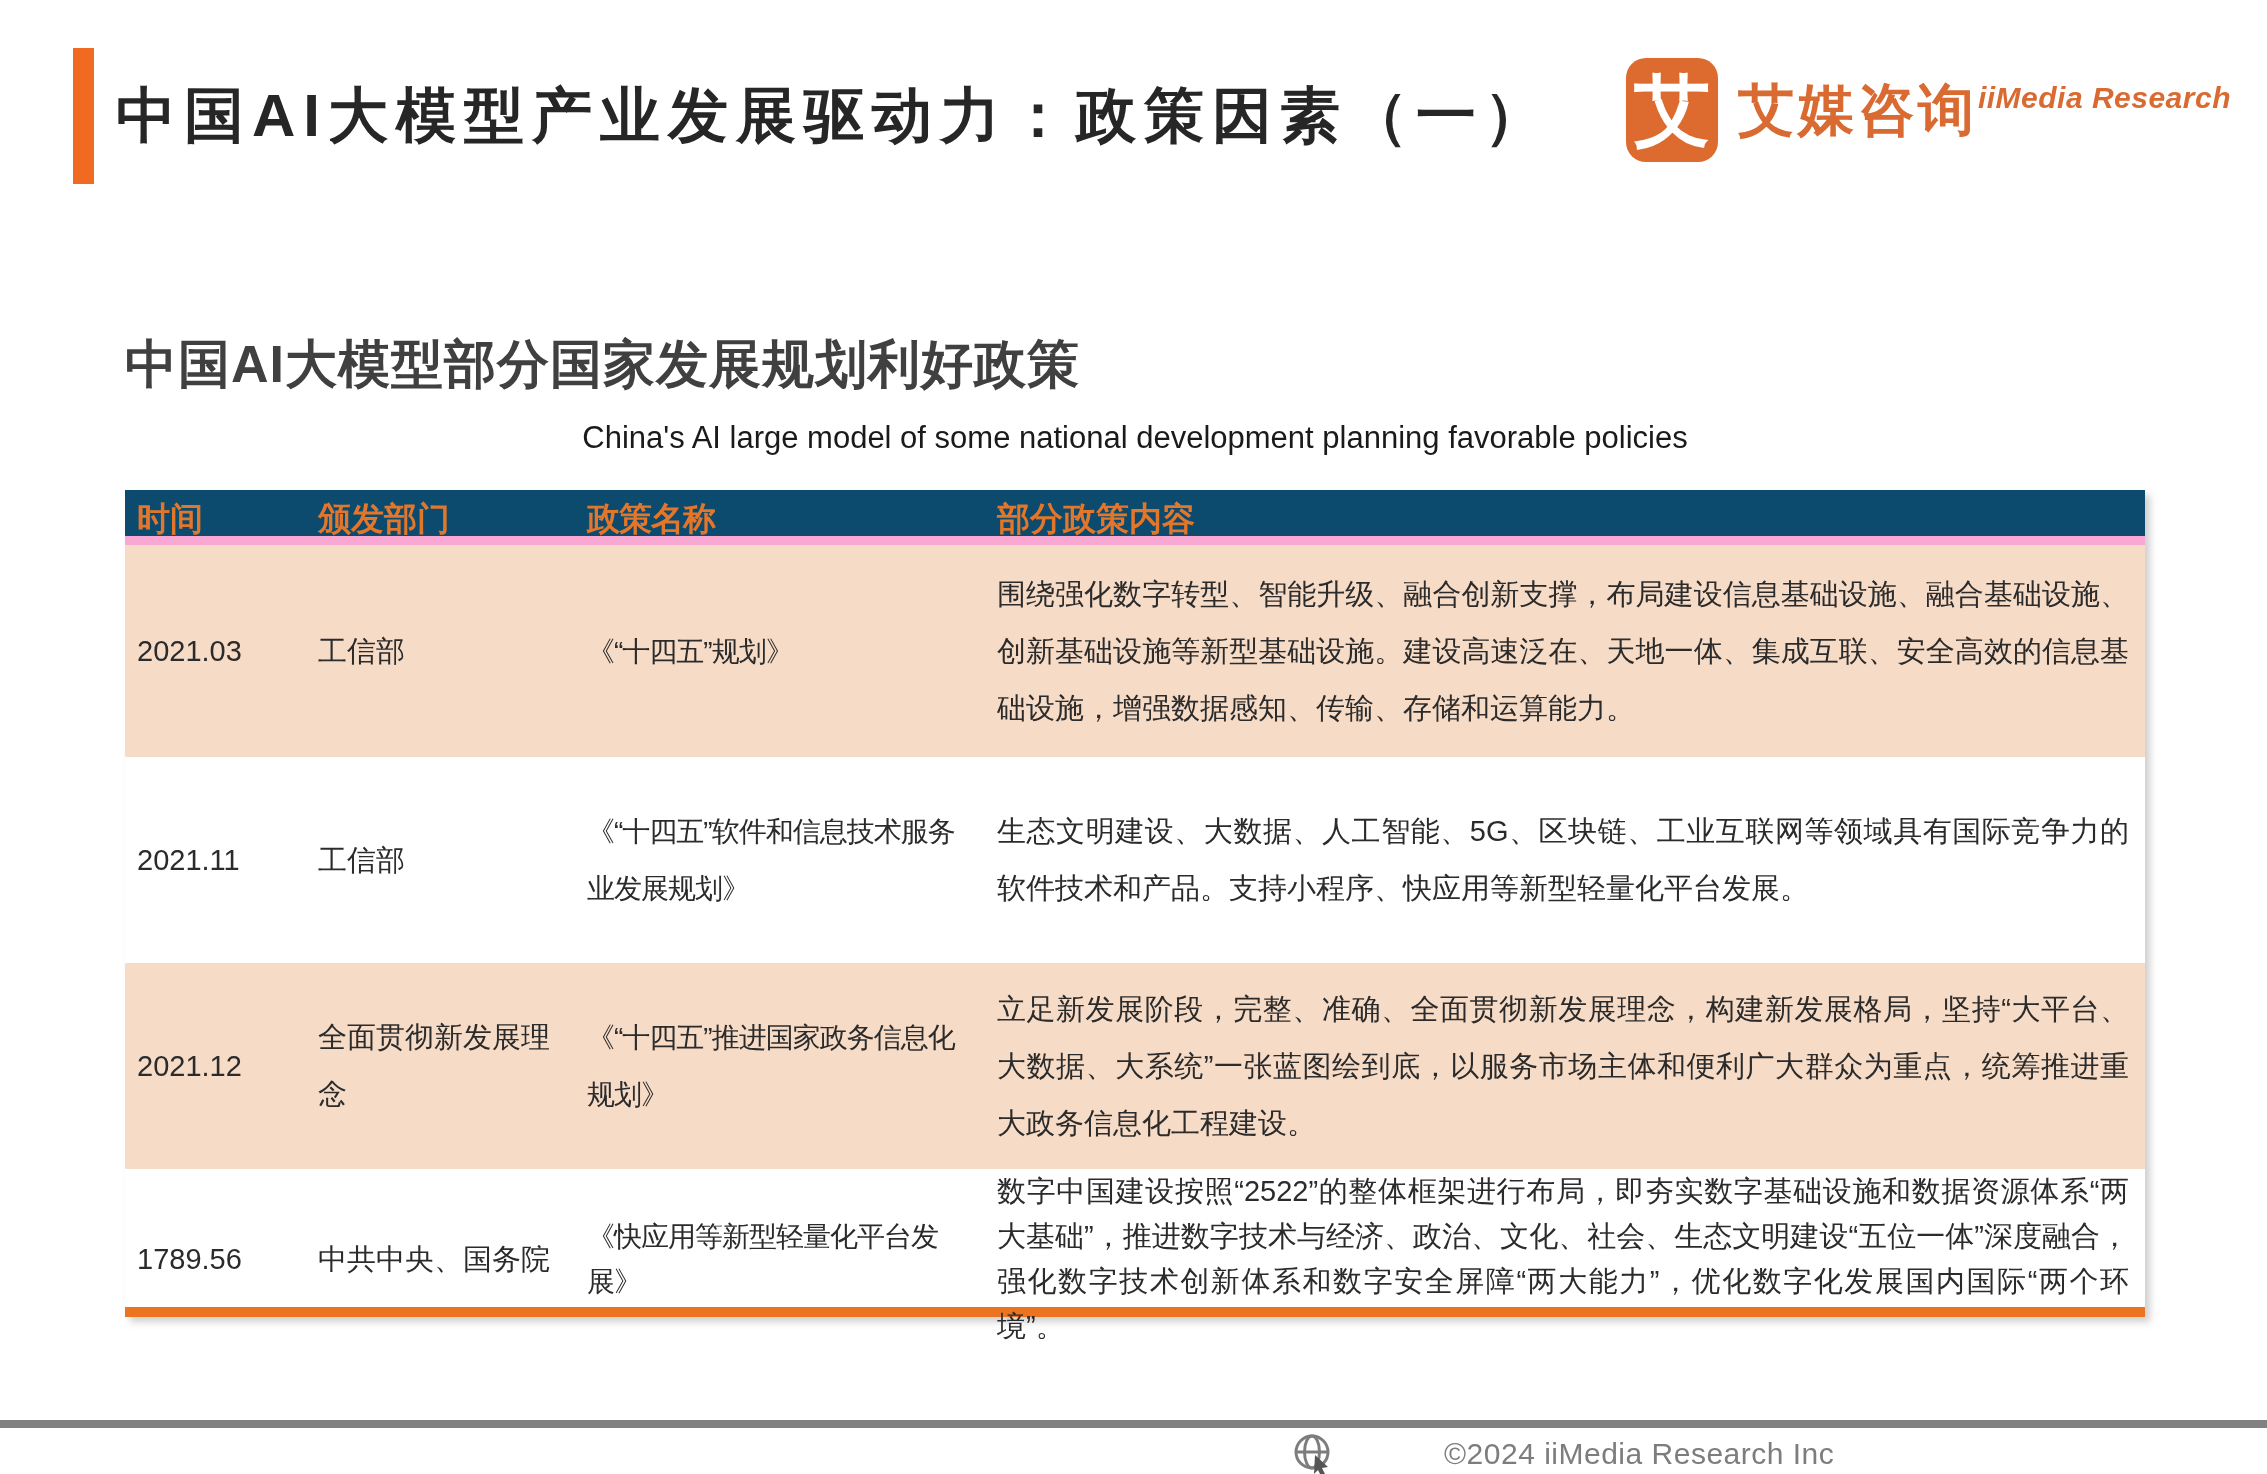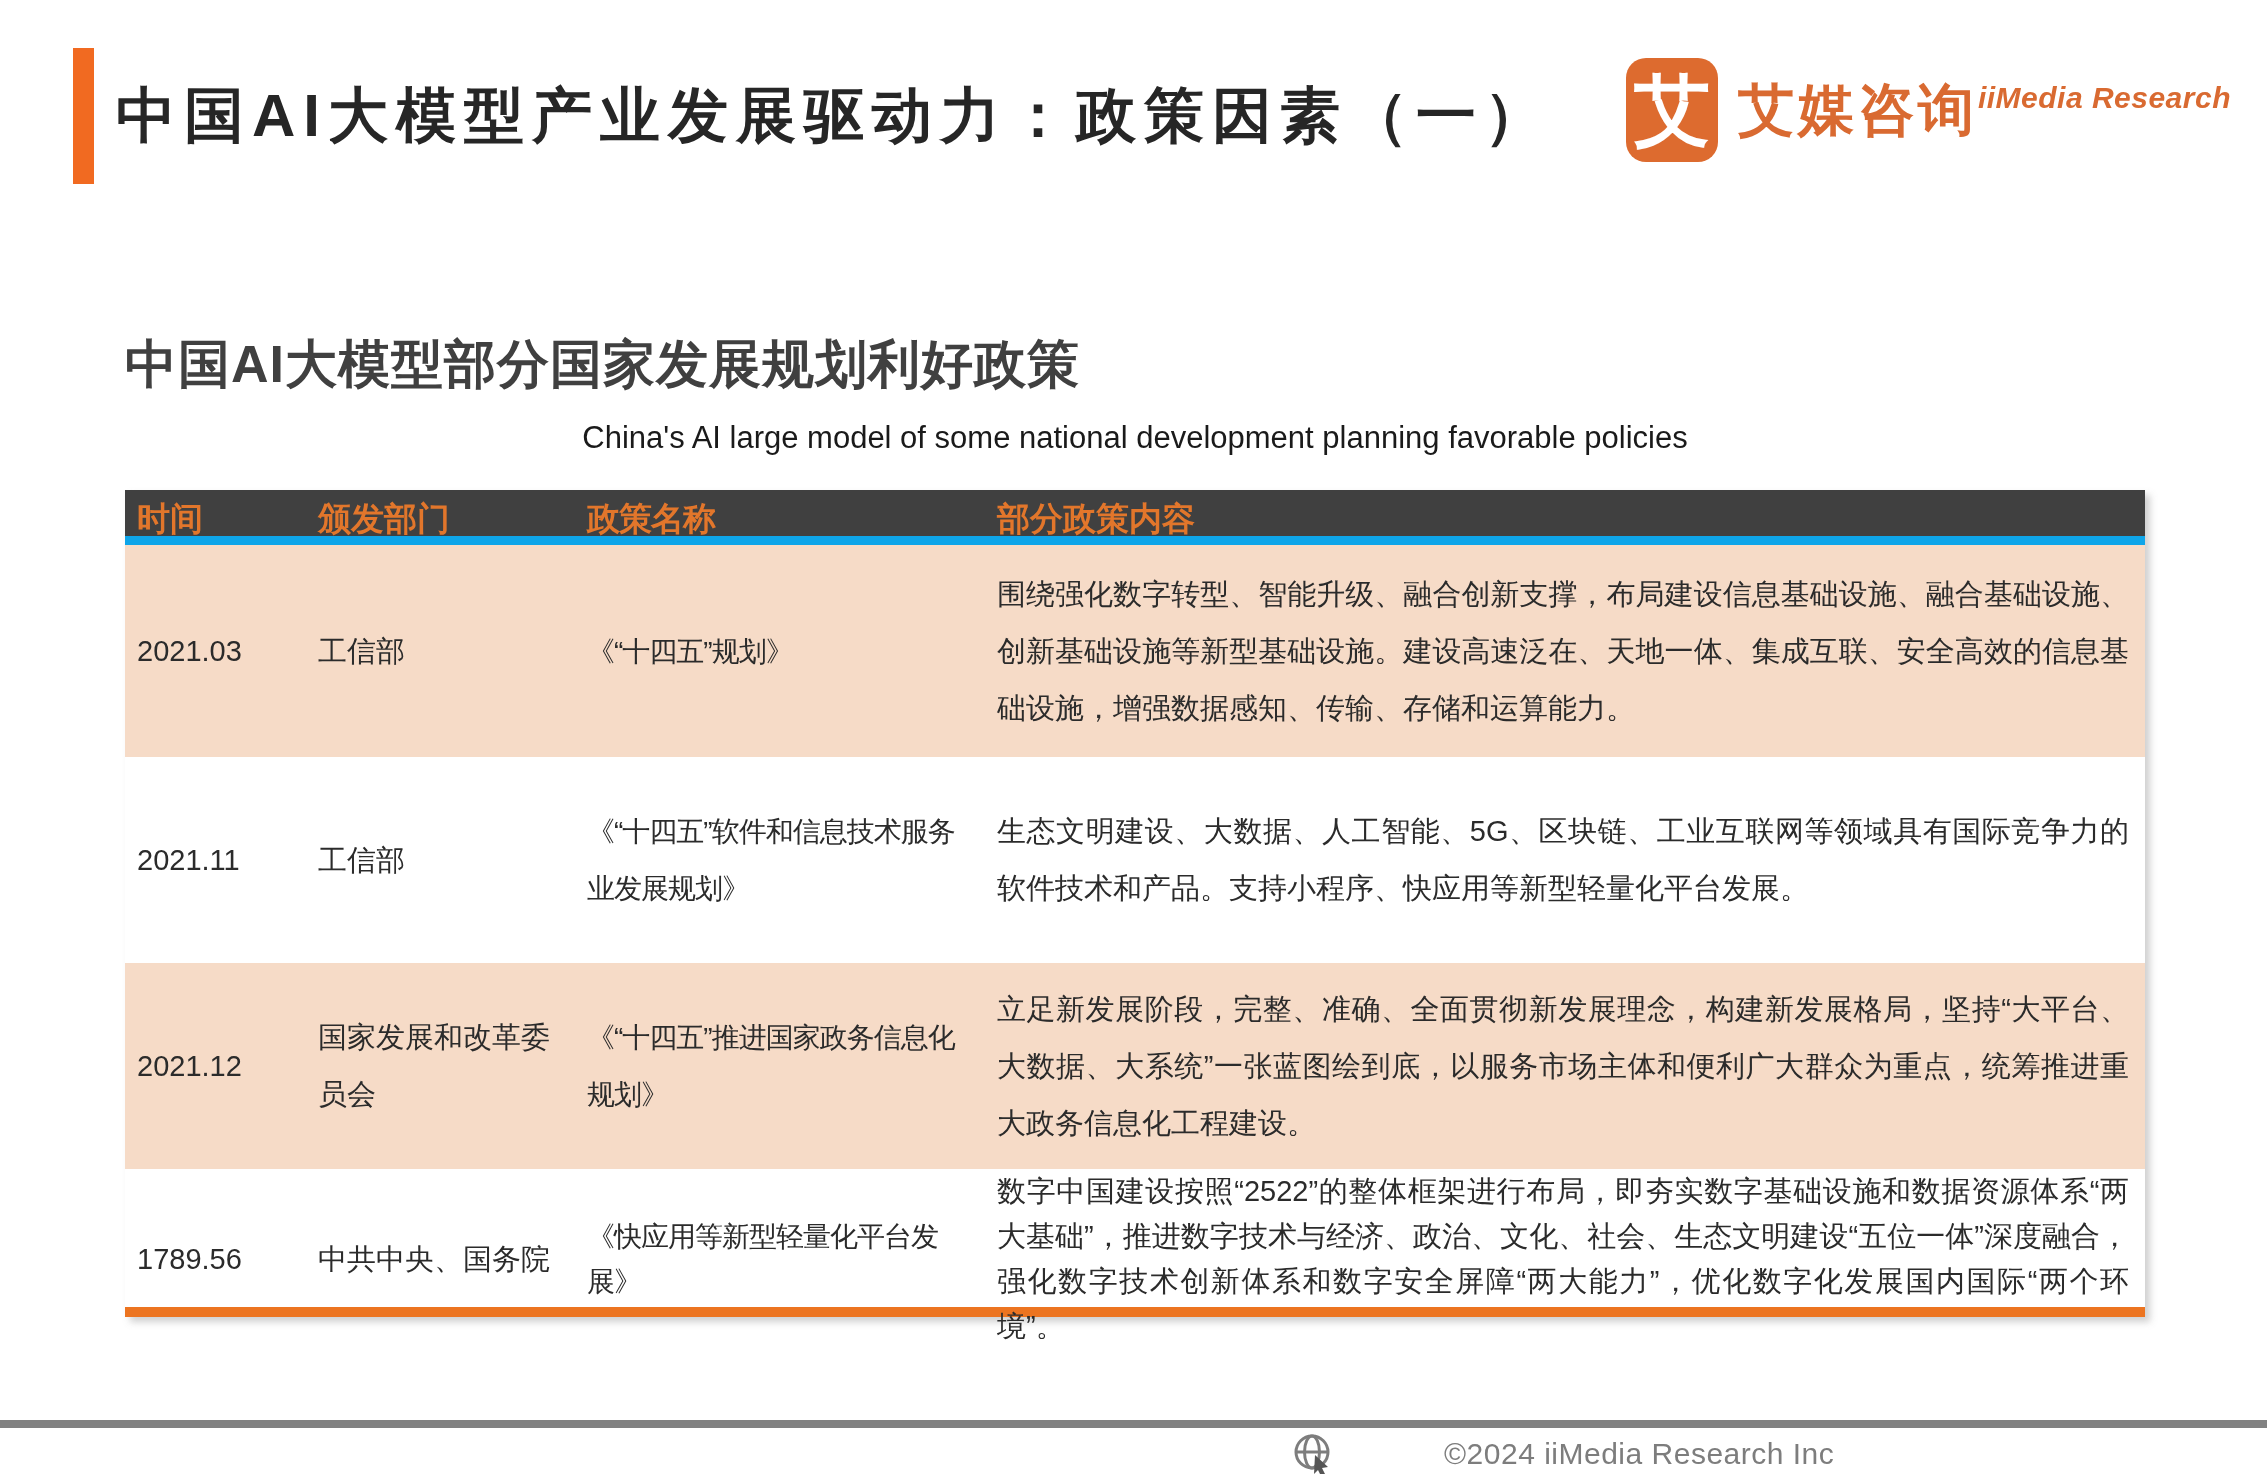--- a/index.html
+++ b/index.html
@@ -75,22 +75,22 @@
     width: 100%;
     box-shadow: 5px 5px 7px rgba(120,120,120,0.35);
   }
   .t-row {
     display: grid;
     grid-template-columns: 185px 265px 400px 1fr;
     background: #ffffff;
   }
   .t-row.head {
     height: 55px;
-    border-bottom: 9px solid #0ea5e9;
-    background: #404040;
+    border-bottom: 9px solid #f9a8d4;
+    background: #0c4a6e;
   }
   .t-row.head .cell {
     color: #e2762b;
     font-weight: 700;
     font-size: 33px;
     display: flex; align-items: center;
   }
   .t-row.peach { background: #f6dbc7; }
   .cell {
     display: flex; align-items: center;
@@ -167,21 +167,21 @@
 
     <div class="t-row r2">
       <div class="cell c-date">2021.11</div>
       <div class="cell c-dept">工信部</div>
       <div class="cell c-policy">《“十四五”软件和信息技术服务业发展规划》</div>
       <div class="cell c-content">生态文明建设、大数据、人工智能、5G、区块链、工业互联网等领域具有国际竞争力的软件技术和产品。支持小程序、快应用等新型轻量化平台发展。</div>
     </div>
 
     <div class="t-row peach r3">
       <div class="cell c-date">2021.12</div>
-      <div class="cell c-dept">国家发展和改革委员会</div>
+      <div class="cell c-dept">全面贯彻新发展理念</div>
       <div class="cell c-policy">《“十四五”推进国家政务信息化规划》</div>
       <div class="cell c-content">立足新发展阶段，完整、准确、全面贯彻新发展理念，构建新发展格局，坚持“大平台、大数据、大系统”一张蓝图绘到底，以服务市场主体和便利广大群众为重点，统筹推进重大政务信息化工程建设。</div>
     </div>
 
     <div class="t-row r4">
       <div class="cell c-date">1789.56</div>
       <div class="cell c-dept">中共中央、国务院</div>
       <div class="cell c-policy">《快应用等新型轻量化平台发展》</div>
       <div class="cell c-content">数字中国建设按照“2522”的整体框架进行布局，即夯实数字基础设施和数据资源体系“两大基础”，推进数字技术与经济、政治、文化、社会、生态文明建设“五位一体”深度融合，强化数字技术创新体系和数字安全屏障“两大能力”，优化数字化发展国内国际“两个环境”。</div>
     </div>

